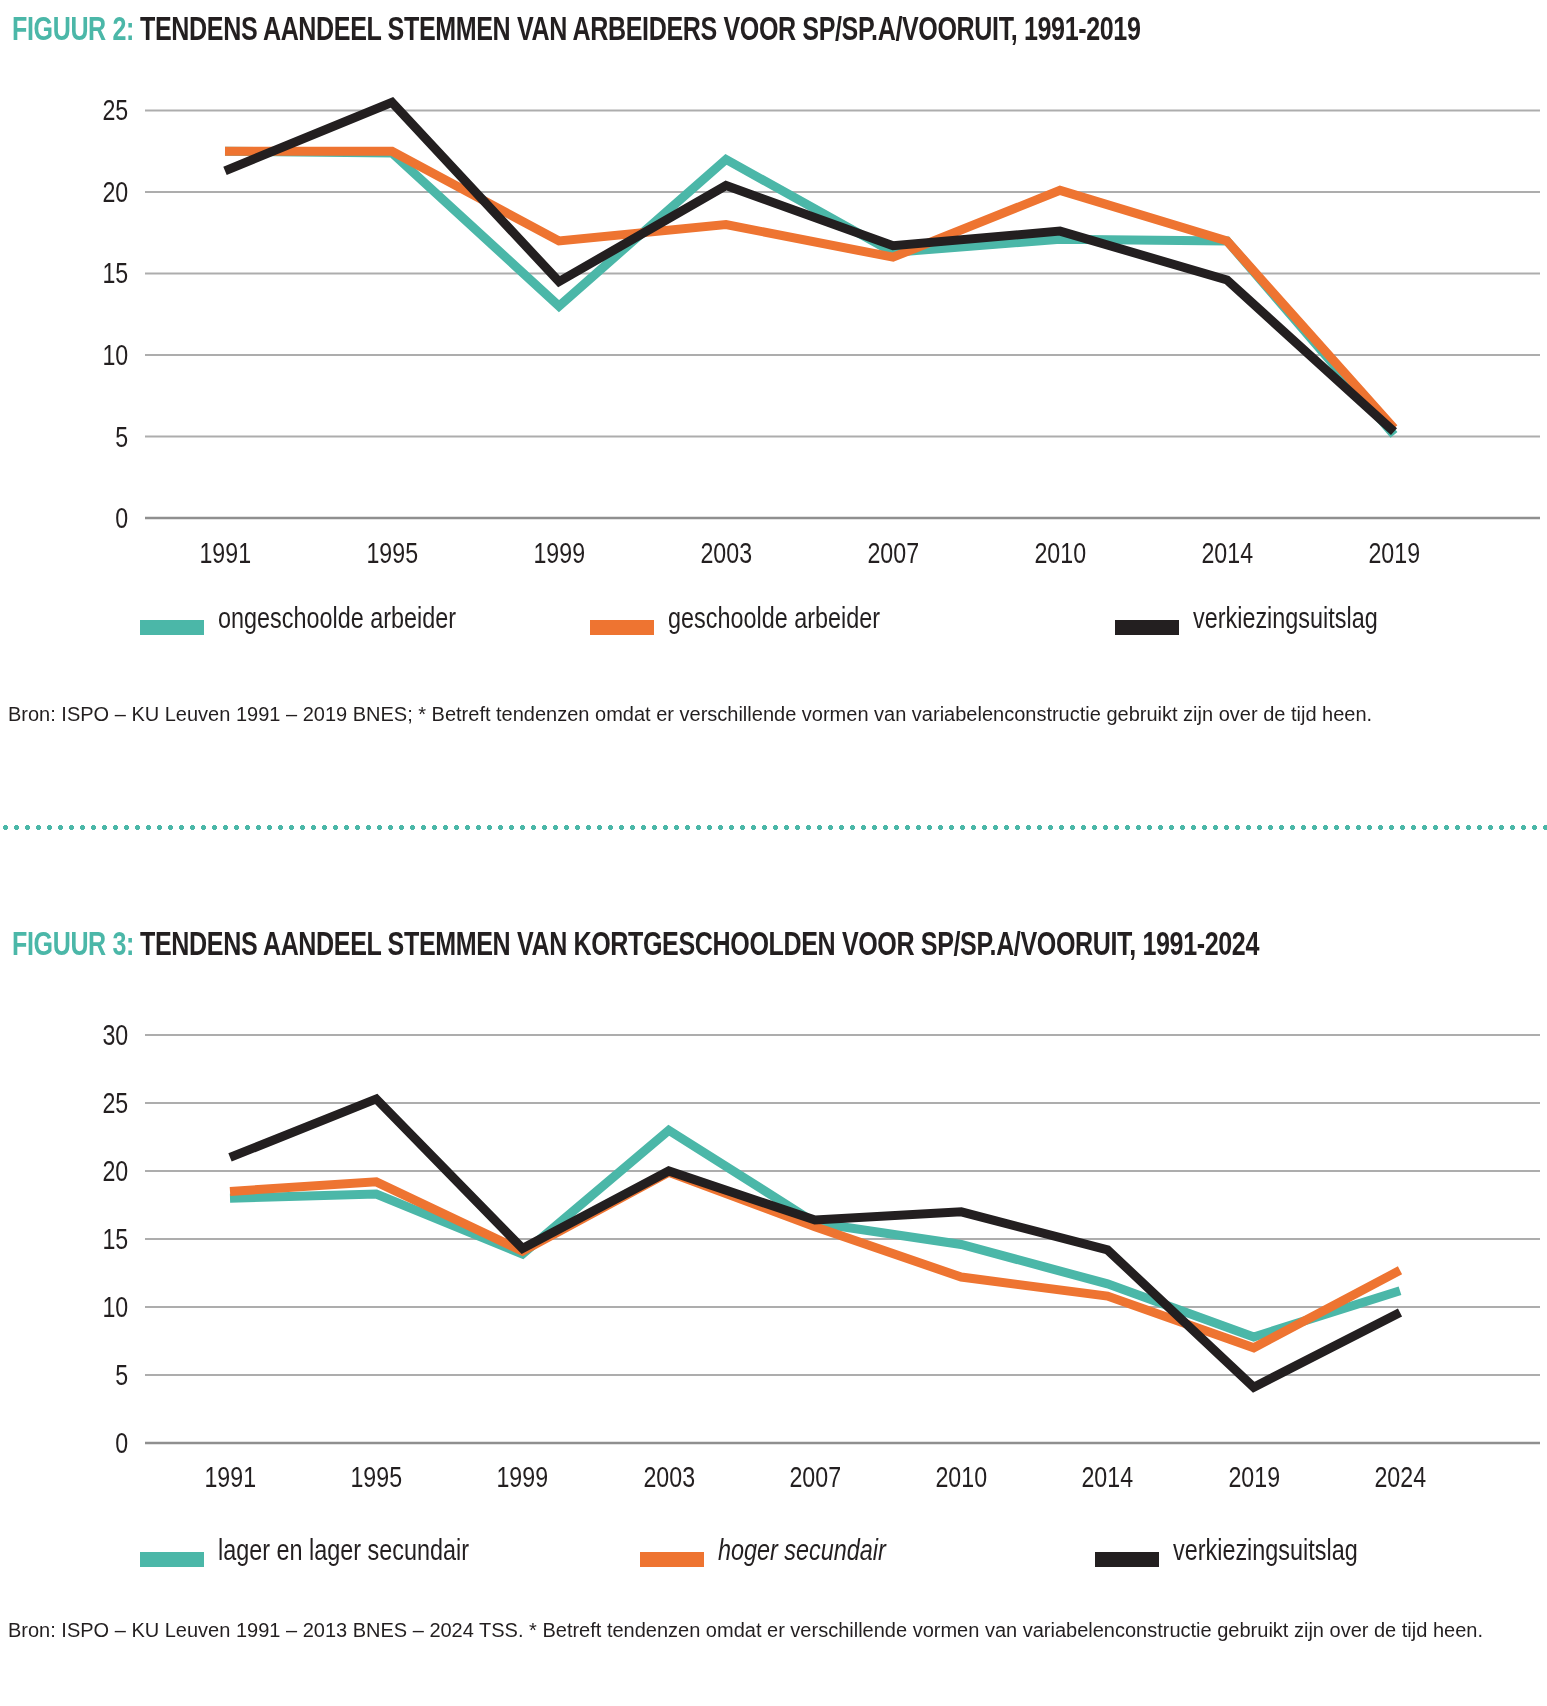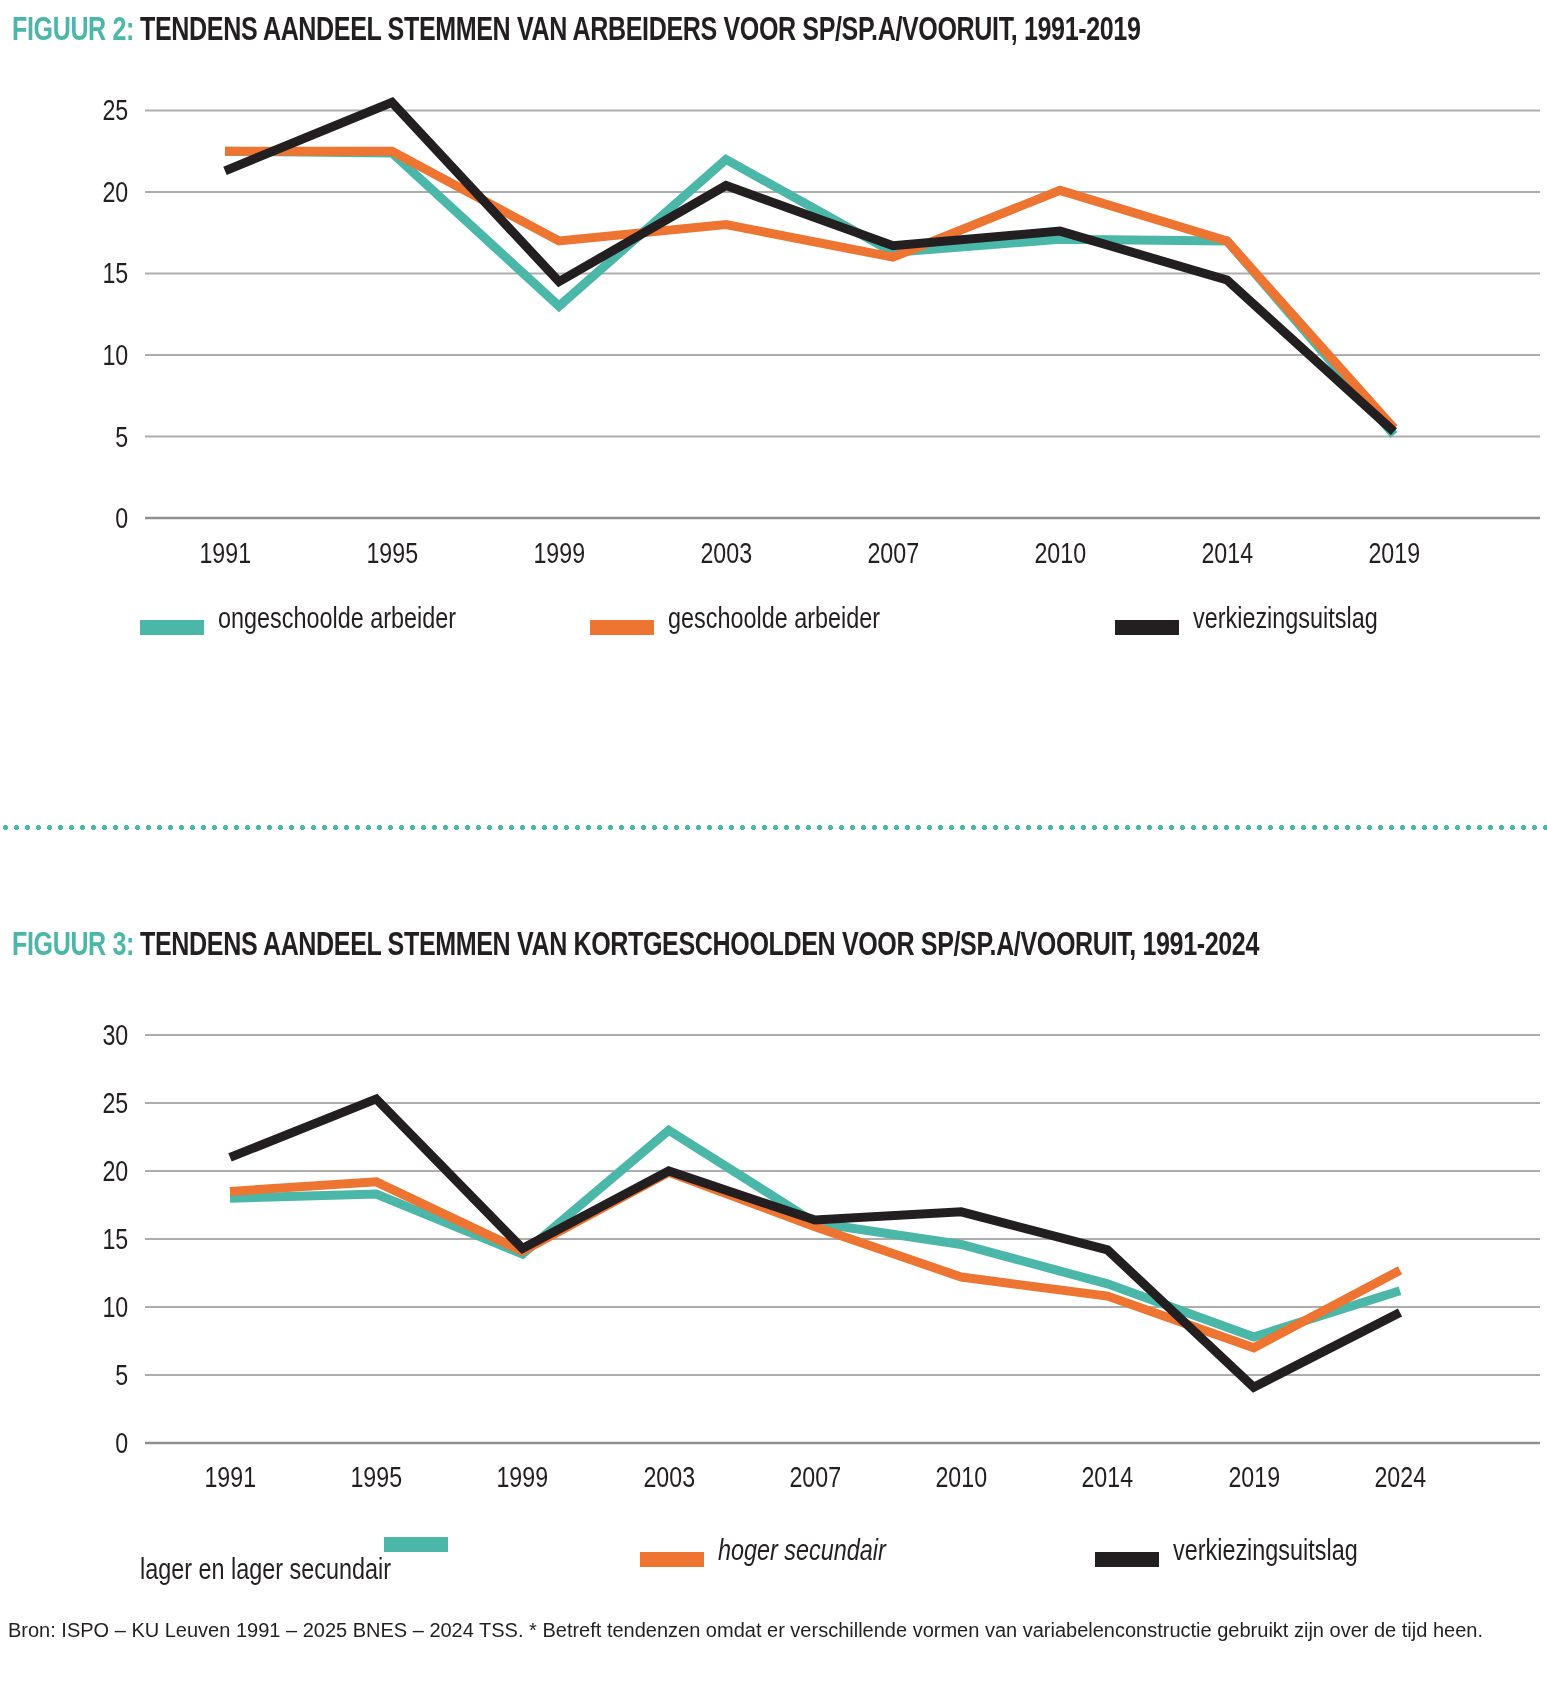--- a/index.html
+++ b/index.html
@@ -74,20 +74,21 @@
     <div class="legend-item" style="left:590px;top:605px;">
       <span class="swatch" style="background:#EE7431;"></span>
       <span class="legend-label">geschoolde arbeider</span>
     </div>
     <div class="legend-item" style="left:1115px;top:605px;">
       <span class="swatch" style="background:#231F20;"></span>
       <span class="legend-label">verkiezingsuitslag</span>
     </div>
   </div>
 
+  <div class="source" style="top:698px;">Bron: ISPO – KU Leuven 1991 – 2019 BNES;  * Betreft tendenzen omdat er verschillende vormen van variabelenconstructie gebruikt zijn over de tijd heen.</div>
 
   <div class="divider" style="top:825px;"></div>
 
   <div class="figtitle" style="top:925px;">
     <span class="inner">
       <span class="accent">FIGUUR 3:</span><span>TENDENS AANDEEL STEMMEN VAN KORTGESCHOOLDEN VOOR SP/SP.A/VOORUIT, 1991-2024</span>
     </span>
   </div>
 
   <svg id="chart2-svg" class="chart-svg" style="top:975px;" width="1547" height="500" viewBox="0 0 1547 500">
@@ -119,29 +120,29 @@
     <div class="xlab" style="left:477px;top:1462px;"><span class="inner">1999</span></div>
     <div class="xlab" style="left:624px;top:1462px;"><span class="inner">2003</span></div>
     <div class="xlab" style="left:770px;top:1462px;"><span class="inner">2007</span></div>
     <div class="xlab" style="left:916px;top:1462px;"><span class="inner">2010</span></div>
     <div class="xlab" style="left:1062px;top:1462px;"><span class="inner">2014</span></div>
     <div class="xlab" style="left:1209px;top:1462px;"><span class="inner">2019</span></div>
     <div class="xlab" style="left:1355px;top:1462px;"><span class="inner">2024</span></div>
   </div>
 
   <div>
-    <div class="legend-item" style="left:140px;top:1537px;flex-direction:column;">
+    <div class="legend-item" style="left:140px;top:1537px;">
       <span class="swatch" style="background:#4BB7A8;"></span>
       <span class="legend-label">lager en lager secundair</span>
     </div>
     <div class="legend-item" style="left:640px;top:1537px;font-style:italic;">
       <span class="swatch" style="background:#EE7431;"></span>
       <span class="legend-label">hoger secundair</span>
     </div>
     <div class="legend-item" style="left:1095px;top:1537px;">
       <span class="swatch" style="background:#231F20;"></span>
       <span class="legend-label">verkiezingsuitslag</span>
     </div>
   </div>
 
-  <div class="source" style="top:1614px;">Bron: ISPO – KU Leuven 1991 – 2025 BNES – 2024 TSS. * Betreft tendenzen omdat er verschillende vormen van variabelenconstructie gebruikt zijn over de tijd heen.</div>
+  <div class="source" style="top:1614px;">Bron: ISPO – KU Leuven 1991 – 2013 BNES – 2024 TSS. * Betreft tendenzen omdat er verschillende vormen van variabelenconstructie gebruikt zijn over de tijd heen.</div>
 
 </div>
 
 </body></html>

